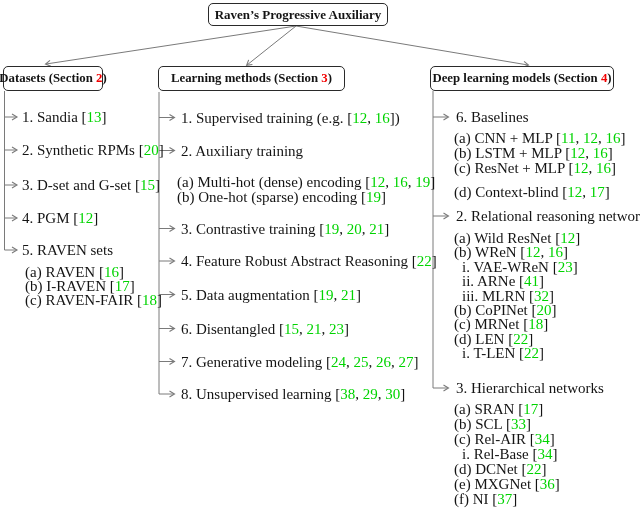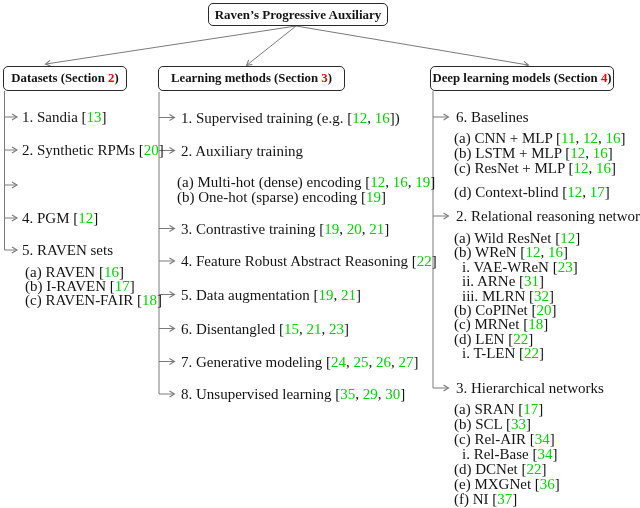--- a/index.html
+++ b/index.html
@@ -57,58 +57,59 @@
         <line x1="433" y1="216" x2="448" y2="216" marker-end="url(#arr)"></line>
         <line x1="433" y1="388" x2="448" y2="388" marker-end="url(#arr)"></line>
         <line x1="433" y1="91" x2="433" y2="388"></line>
       </g>
   </svg>
 
   <div class="box root" style="left:208px; top:3px; width:180px; height:23px;">
     <span>Raven’s Progressive Auxiliary</span>
   </div>
 
-  <div class="box colhd" style="left:3px; top:66px; width:124px; height:25px;">
+  <div class="box colhd" style="left:3px; top:66px; width:100px; height:25px;">
     <span>Datasets (Section <span class="sec">2</span>)</span>
   </div>
 
   <div class="box colhd" style="left:158px; top:66px; width:187px; height:25px;">
     <span>Learning methods (Section <span class="sec">3</span>)</span>
   </div>
 
   <div class="box colhd" style="left:430px; top:66px; width:184px; height:25px;">
     <span>Deep learning models (Section <span class="sec">4</span>)</span>
   </div>
 <div class="item lvl0" style="left: 22px; top: 117px; --cite: #00d400; --sec: #f20000;">1. Sandia [<span class="cite">13</span>]</div>
     <div class="item lvl0" style="left: 22px; top: 150px; --cite: #00d400; --sec: #f20000;">2. Synthetic RPMs [<span class="cite">20</span>]</div>
+    <div class="item lvl0" style="left: 22px; top: 185px; --cite: #00d400; --sec: #f20000;">3. D-set and G-set [<span class="cite">15</span>]</div>
     <div class="item lvl0" style="left: 22px; top: 218px; --cite: #00d400; --sec: #f20000;">4. PGM [<span class="cite">12</span>]</div>
     <div class="item lvl0" style="left: 22px; top: 250px; --cite: #00d400; --sec: #f20000;">5. RAVEN sets</div>
     <div class="item lvl1" style="left: 25px; top: 272px; --cite: #00d400; --sec: #f20000;">(a) RAVEN [<span class="cite">16</span>]</div>
     <div class="item lvl1" style="left: 25px; top: 286px; --cite: #00d400; --sec: #f20000;">(b) I-RAVEN [<span class="cite">17</span>]</div>
     <div class="item lvl1" style="left: 25px; top: 300px; --cite: #00d400; --sec: #f20000;">(c) RAVEN-FAIR [<span class="cite">18</span>]</div>
     <div class="item lvl0" style="left: 181px; top: 117.5px; --cite: #00d400; --sec: #f20000;">1. Supervised training (e.g. [<span class="cite">12</span>, <span class="cite">16</span>])</div>
     <div class="item lvl0" style="left: 181px; top: 150.5px; --cite: #00d400; --sec: #f20000;">2. Auxiliary training</div>
     <div class="item lvl1" style="left: 177px; top: 182px; --cite: #00d400; --sec: #f20000;">(a) Multi-hot (dense) encoding [<span class="cite">12</span>, <span class="cite">16</span>, <span class="cite">19</span>]</div>
     <div class="item lvl1" style="left: 177px; top: 196.5px; --cite: #00d400; --sec: #f20000;">(b) One-hot (sparse) encoding [<span class="cite">19</span>]</div>
     <div class="item lvl0" style="left: 181px; top: 228.5px; --cite: #00d400; --sec: #f20000;">3. Contrastive training [<span class="cite">19</span>, <span class="cite">20</span>, <span class="cite">21</span>]</div>
     <div class="item lvl0" style="left: 181px; top: 261px; --cite: #00d400; --sec: #f20000;">4. Feature Robust Abstract Reasoning [<span class="cite">22</span>]</div>
     <div class="item lvl0" style="left: 181px; top: 294.5px; --cite: #00d400; --sec: #f20000;">5. Data augmentation [<span class="cite">19</span>, <span class="cite">21</span>]</div>
     <div class="item lvl0" style="left: 181px; top: 328.5px; --cite: #00d400; --sec: #f20000;">6. Disentangled [<span class="cite">15</span>, <span class="cite">21</span>, <span class="cite">23</span>]</div>
     <div class="item lvl0" style="left: 181px; top: 361.5px; --cite: #00d400; --sec: #f20000;">7. Generative modeling [<span class="cite">24</span>, <span class="cite">25</span>, <span class="cite">26</span>, <span class="cite">27</span>]</div>
-    <div class="item lvl0" style="left: 181px; top: 394px; --cite: #00d400; --sec: #f20000;">8. Unsupervised learning [<span class="cite">35</span>, <span class="cite">29</span>, <span class="cite">30</span>]</div>
+    <div class="item lvl0" style="left: 181px; top: 394px; --cite: #00d400; --sec: #f20000;">8. Unsupervised learning [<span class="cite">38</span>, <span class="cite">29</span>, <span class="cite">30</span>]</div>
     <div class="item lvl0" style="left: 456px; top: 117px; --cite: #00d400; --sec: #f20000;">6. Baselines</div>
     <div class="item lvl1" style="left: 454px; top: 138px; --cite: #00d400; --sec: #f20000;">(a) CNN + MLP [<span class="cite">11</span>, <span class="cite">12</span>, <span class="cite">16</span>]</div>
     <div class="item lvl1" style="left: 454px; top: 153px; --cite: #00d400; --sec: #f20000;">(b) LSTM + MLP [<span class="cite">12</span>, <span class="cite">16</span>]</div>
     <div class="item lvl1" style="left: 454px; top: 168px; --cite: #00d400; --sec: #f20000;">(c) ResNet + MLP [<span class="cite">12</span>, <span class="cite">16</span>]</div>
     <div class="item lvl1" style="left: 454px; top: 192px; --cite: #00d400; --sec: #f20000;">(d) Context-blind [<span class="cite">12</span>, <span class="cite">17</span>]</div>
     <div class="item lvl0" style="left: 456px; top: 216px; --cite: #00d400; --sec: #f20000;">2. Relational reasoning networks</div>
     <div class="item lvl1" style="left: 454px; top: 238px; --cite: #00d400; --sec: #f20000;">(a) Wild ResNet [<span class="cite">12</span>]</div>
     <div class="item lvl1" style="left: 454px; top: 252px; --cite: #00d400; --sec: #f20000;">(b) WReN [<span class="cite">12</span>, <span class="cite">16</span>]</div>
     <div class="item lvl2" style="left: 462px; top: 266.5px; --cite: #00d400; --sec: #f20000;">i. VAE-WReN [<span class="cite">23</span>]</div>
-    <div class="item lvl2" style="left: 462px; top: 281px; --cite: #00d400; --sec: #f20000;">ii. ARNe [<span class="cite">31</span>]</div>
+    <div class="item lvl2" style="left: 462px; top: 281px; --cite: #00d400; --sec: #f20000;">ii. ARNe [<span class="cite">41</span>]</div>
     <div class="item lvl2" style="left: 462px; top: 295.5px; --cite: #00d400; --sec: #f20000;">iii. MLRN [<span class="cite">32</span>]</div>
     <div class="item lvl1" style="left: 454px; top: 310px; --cite: #00d400; --sec: #f20000;">(b) CoPINet [<span class="cite">20</span>]</div>
     <div class="item lvl1" style="left: 454px; top: 324px; --cite: #00d400; --sec: #f20000;">(c) MRNet [<span class="cite">18</span>]</div>
     <div class="item lvl1" style="left: 454px; top: 338.5px; --cite: #00d400; --sec: #f20000;">(d) LEN [<span class="cite">22</span>]</div>
     <div class="item lvl2" style="left: 462px; top: 352.5px; --cite: #00d400; --sec: #f20000;">i. T-LEN [<span class="cite">22</span>]</div>
     <div class="item lvl0" style="left: 456px; top: 388px; --cite: #00d400; --sec: #f20000;">3. Hierarchical networks</div>
     <div class="item lvl1" style="left: 454px; top: 409px; --cite: #00d400; --sec: #f20000;">(a) SRAN [<span class="cite">17</span>]</div>
     <div class="item lvl1" style="left: 454px; top: 424px; --cite: #00d400; --sec: #f20000;">(b) SCL [<span class="cite">33</span>]</div>
     <div class="item lvl1" style="left: 454px; top: 439px; --cite: #00d400; --sec: #f20000;">(c) Rel-AIR [<span class="cite">34</span>]</div>
     <div class="item lvl2" style="left: 462px; top: 453.5px; --cite: #00d400; --sec: #f20000;">i. Rel-Base [<span class="cite">34</span>]</div>

